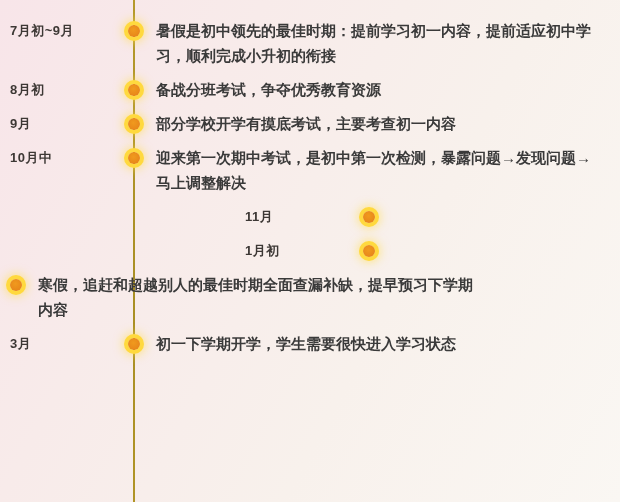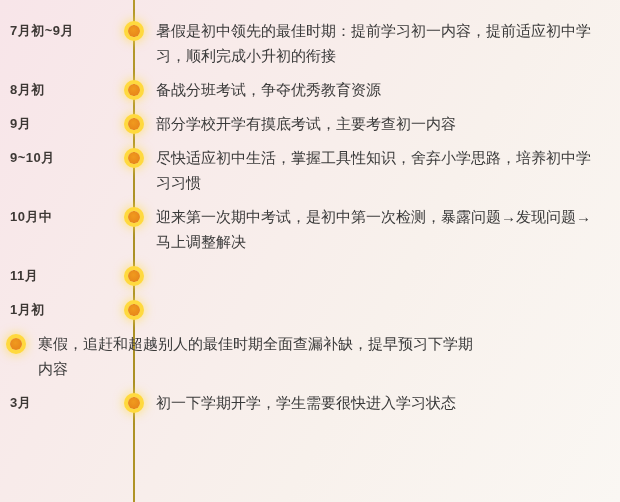--- a/index.html
+++ b/index.html
@@ -30,20 +30,21 @@
   }
   .rows {
     position: relative;
     z-index: 1;
     padding-top: 18px;
   }
   .row {
     display: flex;
     align-items: flex-start;
     margin-bottom: 9px;
+    justify-content: center;
   }
   .date {
     width: 108px;
     padding-left: 10px;
     flex: 0 0 auto;
     font-size: 13px;
     font-weight: bold;
     color: #3d3835;
     line-height: 25px;
     letter-spacing: 0.5px;
@@ -61,21 +62,21 @@
     height: 12px;
     border-radius: 50%;
     background: radial-gradient(circle at 45% 40%, #f09a1e 0%, #e8871a 70%);
     box-shadow: 0 0 0 4px #ffd93e, 0 0 9px 6px rgba(255, 223, 90, 0.55);
   }
   .content {
     flex: 1 1 auto;
     padding-left: 6px;
     padding-right: 4px;
     font-size: 15px;
-    font-weight: normal;
+    font-weight: bold;
     color: #3a3a3a;
     line-height: 25px;
     white-space: pre-line;
   }
 </style>
 </head>
 <body>
 
 <div class="canvas">
   <div class="vline"></div>
@@ -99,28 +100,20 @@
     </div>
 
     <div class="row">
       <div class="date">9月</div>
       <div class="dotcol">
           <span class="dot"></span>
         </div>
       <div class="content">部分学校开学有摸底考试，主要考查初一内容</div>
     </div>
 
-    <div class="row">
-      <div class="date">9~10月</div>
-      <div class="dotcol">
-          <span class="dot"></span>
-        </div>
-      <div class="content">尽快适应初中生活，掌握工具性知识，舍弃小学思路，培养初中学
-习习惯</div>
-    </div>
 
     <div class="row">
       <div class="date">10月中</div>
       <div class="dotcol">
           <span class="dot"></span>
         </div>
       <div class="content">迎来第一次期中考试，是初中第一次检测，暴露问题→发现问题→
 马上调整解决</div>
     </div>
 

